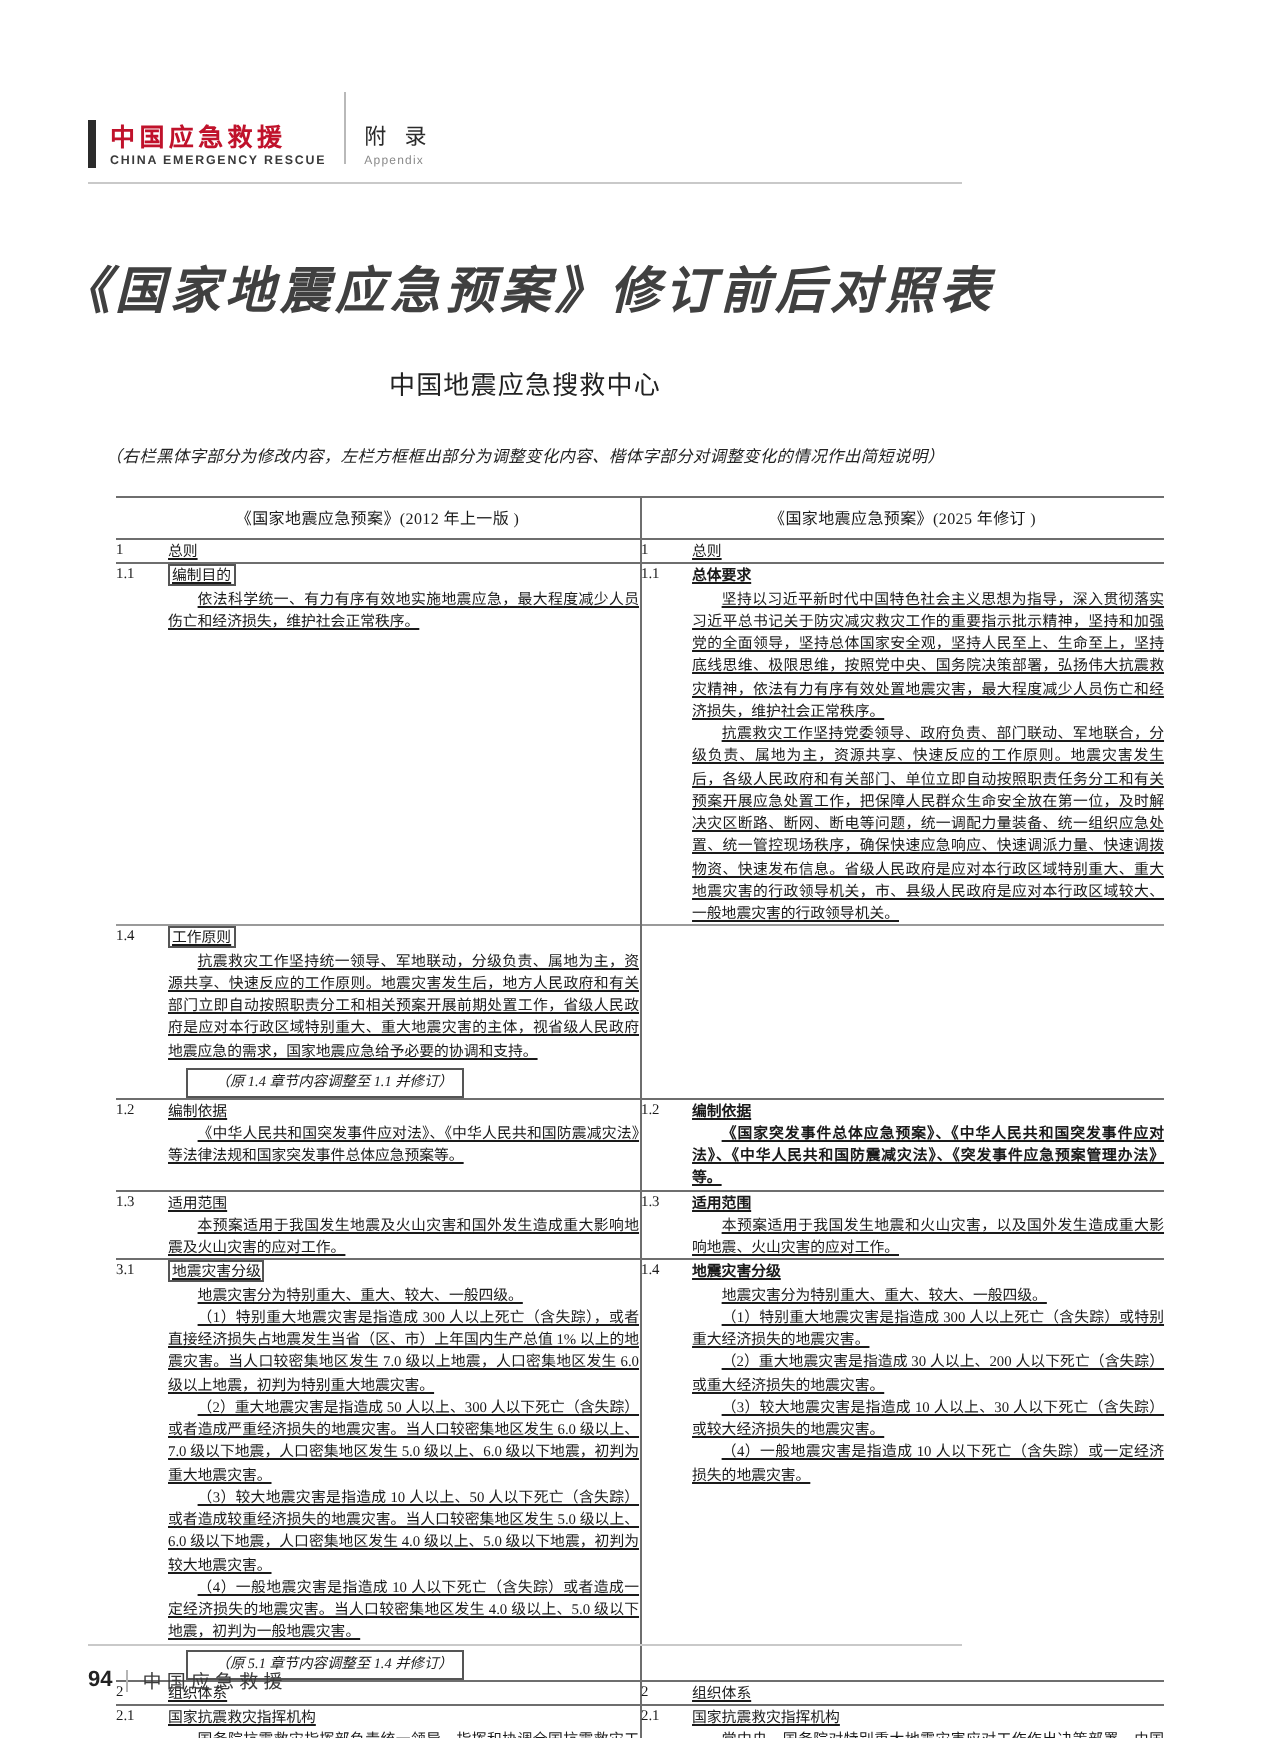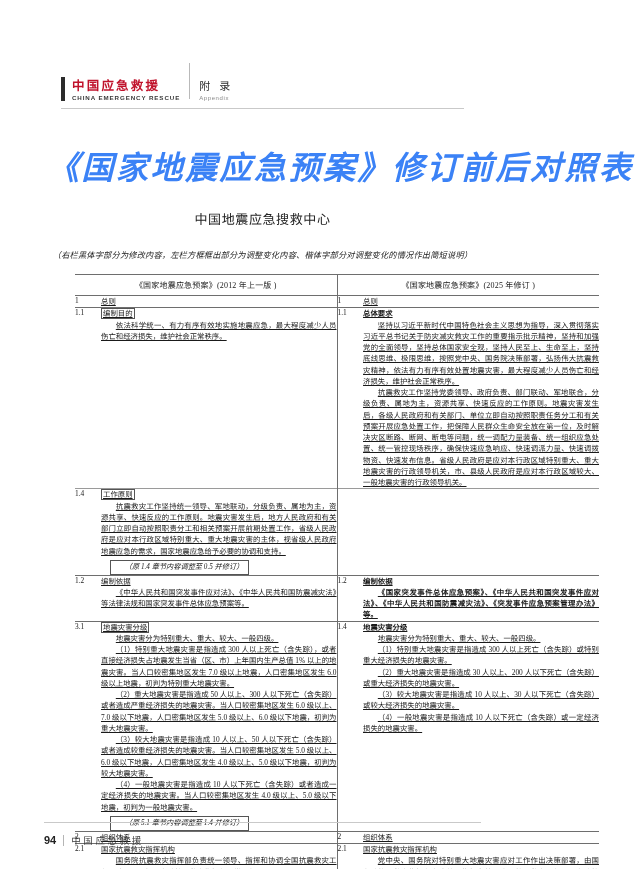--- a/index.html
+++ b/index.html
@@ -13,21 +13,21 @@
     height: 869px;
     font-family: "Liberation Serif", "DejaVu Serif", serif;
     color: #1a1a1a;
     position: relative;
     overflow: hidden;
   }
   .page {
     width: 525px;
     height: 869px;
     box-sizing: border-box;
-    padding: 17px;
+    padding: 0;
     position: relative;
   }
 
   
   .runhead {
     display: flex;
     align-items: flex-end;
     padding: 44px 44px 0 44px;
     height: 40px;
     box-sizing: content-box;
@@ -85,23 +85,23 @@
     background: #c9c9c9;
   }
 
   
   .doc-title {
     text-align: center;
     margin: 33px 30px 0 30px;
     font-family: "Liberation Serif", "DejaVu Serif", serif;
     font-weight: bold;
     font-style: italic;
-    font-size: 32px;
+    font-size: 25px;
     letter-spacing: 2.5px;
-    color: #3b82f6;
+    color: #404040;
     white-space: nowrap;
   }
   .doc-subtitle {
     text-align: center;
     margin-top: 21px;
     font-family: "Liberation Sans", "DejaVu Sans", sans-serif;
     font-size: 13px;
     letter-spacing: 0.6px;
     color: #222;
   }
@@ -281,39 +281,51 @@
           <p class="ind">坚持以习近平新时代中国特色社会主义思想为指导，深入贯彻落实习近平总书记关于防灾减灾救灾工作的重要指示批示精神，坚持和加强党的全面领导，坚持总体国家安全观，坚持人民至上、生命至上，坚持底线思维、极限思维，按照党中央、国务院决策部署，弘扬伟大抗震救灾精神，依法有力有序有效处置地震灾害，最大程度减少人员伤亡和经济损失，维护社会正常秩序。</p>
           <p class="ind">抗震救灾工作坚持党委领导、政府负责、部门联动、军地联合，分级负责、属地为主，资源共享、快速反应的工作原则。地震灾害发生后，各级人民政府和有关部门、单位立即自动按照职责任务分工和有关预案开展应急处置工作，把保障人民群众生命安全放在第一位，及时解决灾区断路、断网、断电等问题，统一调配力量装备、统一组织应急处置、统一管控现场秩序，确保快速应急响应、快速调派力量、快速调拨物资、快速发布信息。省级人民政府是应对本行政区域特别重大、重大地震灾害的行政领导机关，市、县级人民政府是应对本行政区域较大、一般地震灾害的行政领导机关。</p>
         </td>
       </tr>
 
       <tr class="row-thin">
         <td class="num">1.4</td>
         <td class="body">
           <p><span class="bx">工作原则</span></p>
           <p class="ind">抗震救灾工作坚持统一领导、军地联动，分级负责、属地为主，资源共享、快速反应的工作原则。地震灾害发生后，地方人民政府和有关部门立即自动按照职责分工和相关预案开展前期处置工作，省级人民政府是应对本行政区域特别重大、重大地震灾害的主体，视省级人民政府地震应急的需求，国家地震应急给予必要的协调和支持。</p>
-          <p class="note-wrap"><span class="note">（原 1.4 章节内容调整至 0.5 并修订）</span></p>
+          <p class="note-wrap"><span class="note">（原 1.4 章节内容调整至 1.1 并修订）</span></p>
         </td>
         <td class="num vsep"></td>
         <td class="body"></td>
       </tr>
 
       <tr class="row-rule">
         <td class="num">1.2</td>
         <td class="body">
           <p>编制依据</p>
           <p class="ind">《中华人民共和国突发事件应对法》、《中华人民共和国防震减灾法》等法律法规和国家突发事件总体应急预案等。</p>
         </td>
         <td class="num vsep">1.2</td>
         <td class="body">
           <p class="hd">编制依据</p>
           <p class="ind b">《国家突发事件总体应急预案》、《中华人民共和国突发事件应对法》、《中华人民共和国防震减灾法》、《突发事件应急预案管理办法》等。</p>
         </td>
       </tr>
 
+      <tr class="row-rule">
+        <td class="num">1.3</td>
+        <td class="body">
+          <p>适用范围</p>
+          <p class="ind">本预案适用于我国发生地震及火山灾害和国外发生造成重大影响地震及火山灾害的应对工作。</p>
+        </td>
+        <td class="num vsep">1.3</td>
+        <td class="body">
+          <p class="hd">适用范围</p>
+          <p class="ind">本预案适用于我国发生地震和火山灾害，以及国外发生造成重大影响地震、火山灾害的应对工作。</p>
+        </td>
+      </tr>
 
       <tr class="row-rule">
         <td class="num">3.1</td>
         <td class="body">
           <p><span class="bx">地震灾害分级</span></p>
           <p class="ind">地震灾害分为特别重大、重大、较大、一般四级。</p>
           <p class="ind">（1）特别重大地震灾害是指造成 300 人以上死亡（含失踪），或者直接经济损失占地震发生当省（区、市）上年国内生产总值 1% 以上的地震灾害。当人口较密集地区发生 7.0 级以上地震，人口密集地区发生 6.0 级以上地震，初判为特别重大地震灾害。</p>
           <p class="ind">（2）重大地震灾害是指造成 50 人以上、300 人以下死亡（含失踪）或者造成严重经济损失的地震灾害。当人口较密集地区发生 6.0 级以上、7.0 级以下地震，人口密集地区发生 5.0 级以上、6.0 级以下地震，初判为重大地震灾害。</p>
           <p class="ind">（3）较大地震灾害是指造成 10 人以上、50 人以下死亡（含失踪）或者造成较重经济损失的地震灾害。当人口较密集地区发生 5.0 级以上、6.0 级以下地震，人口密集地区发生 4.0 级以上、5.0 级以下地震，初判为较大地震灾害。</p>
           <p class="ind">（4）一般地震灾害是指造成 10 人以下死亡（含失踪）或者造成一定经济损失的地震灾害。当人口较密集地区发生 4.0 级以上、5.0 级以下地震，初判为一般地震灾害。</p>

